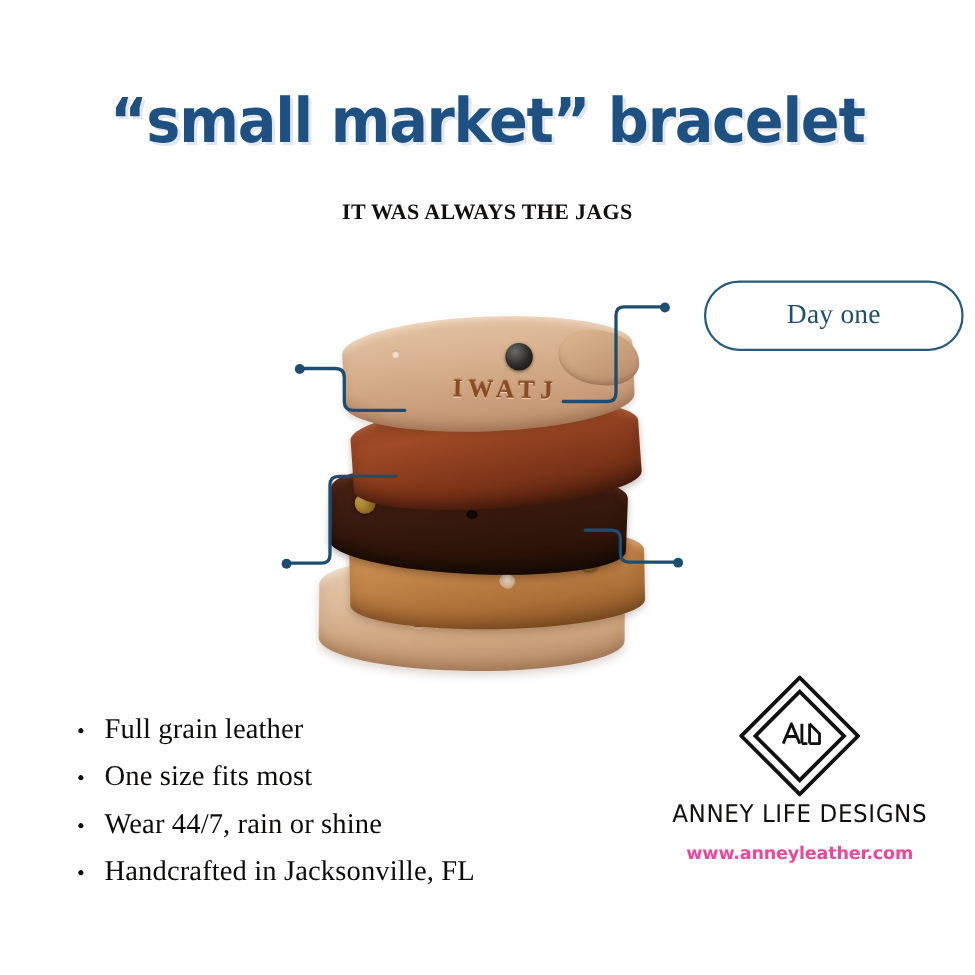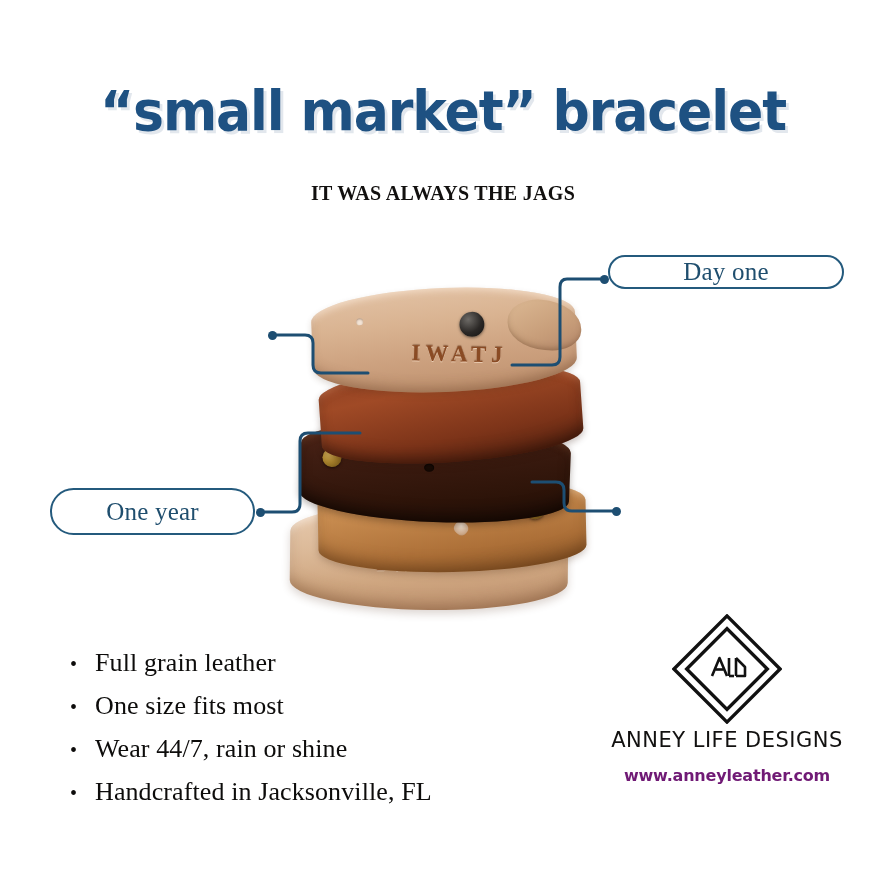--- a/index.html
+++ b/index.html
@@ -42,21 +42,21 @@
     border:2.2px solid #245a7d;
     border-radius:999px;
     background:#ffffff;
     color:#1f4e6e;
     font-family:"Liberation Serif",serif;
     font-size:25px;
     letter-spacing:.2px;
     box-sizing:border-box;
     z-index:6;
   }
-  .pill-day-one   { left:608px; top:255px; width:236px; height:34px; }
+  .pill-day-one   { left:640px; top:255px; width:236px; height:64px; }
   .pill-two-months{ left:62px;  top:311px; width:205px; height:47px; }
   .pill-one-year  { left:50px;  top:488px; width:205px; height:47px; }
   .pill-two-weeks { left:620px; top:487px; width:205px; height:47px; }
 
   .dot{
     position:absolute;width:9px;height:9px;border-radius:50%;
     background:#1d4e72;z-index:7;
   }
 
   
@@ -220,21 +220,21 @@
     color:#121110;
     white-space:nowrap;
     transform:scaleY(1.05);
   }
   .brand-url{
     margin-top:14px;
     font-family:"DejaVu Sans",sans-serif;
     font-weight:bold;
     font-size:16px;
     letter-spacing:-.2px;
-    color:#701a75;
+    color:#ec4899;
     white-space:nowrap;
   }
 </style>
 </head>
 <body>
 
 <div class="canvas">
 
   <div class="title">“small market” bracelet</div>
   <div class="subtitle">IT WAS ALWAYS THE JAGS</div>
@@ -252,23 +252,20 @@
     </g>
   </svg>
 
   <div class="dot" style="left:600px;top:275px;"></div>
   <div class="dot" style="left:268px;top:331px;"></div>
   <div class="dot" style="left:256px;top:508px;"></div>
   <div class="dot" style="left:612px;top:507px;"></div>
 
   <div class="pill pill-day-one">
     <span>Day one</span>
-  </div>
-  <div class="pill pill-one-year">
-    <span>One year</span>
   </div>
 
   <div class="photo">
 
     <div class="band band5">
       <div class="stampwrap">
         <div class="stamp">IWATJ</div>
       </div>
     </div>
     <div class="inner-shadow"></div>

